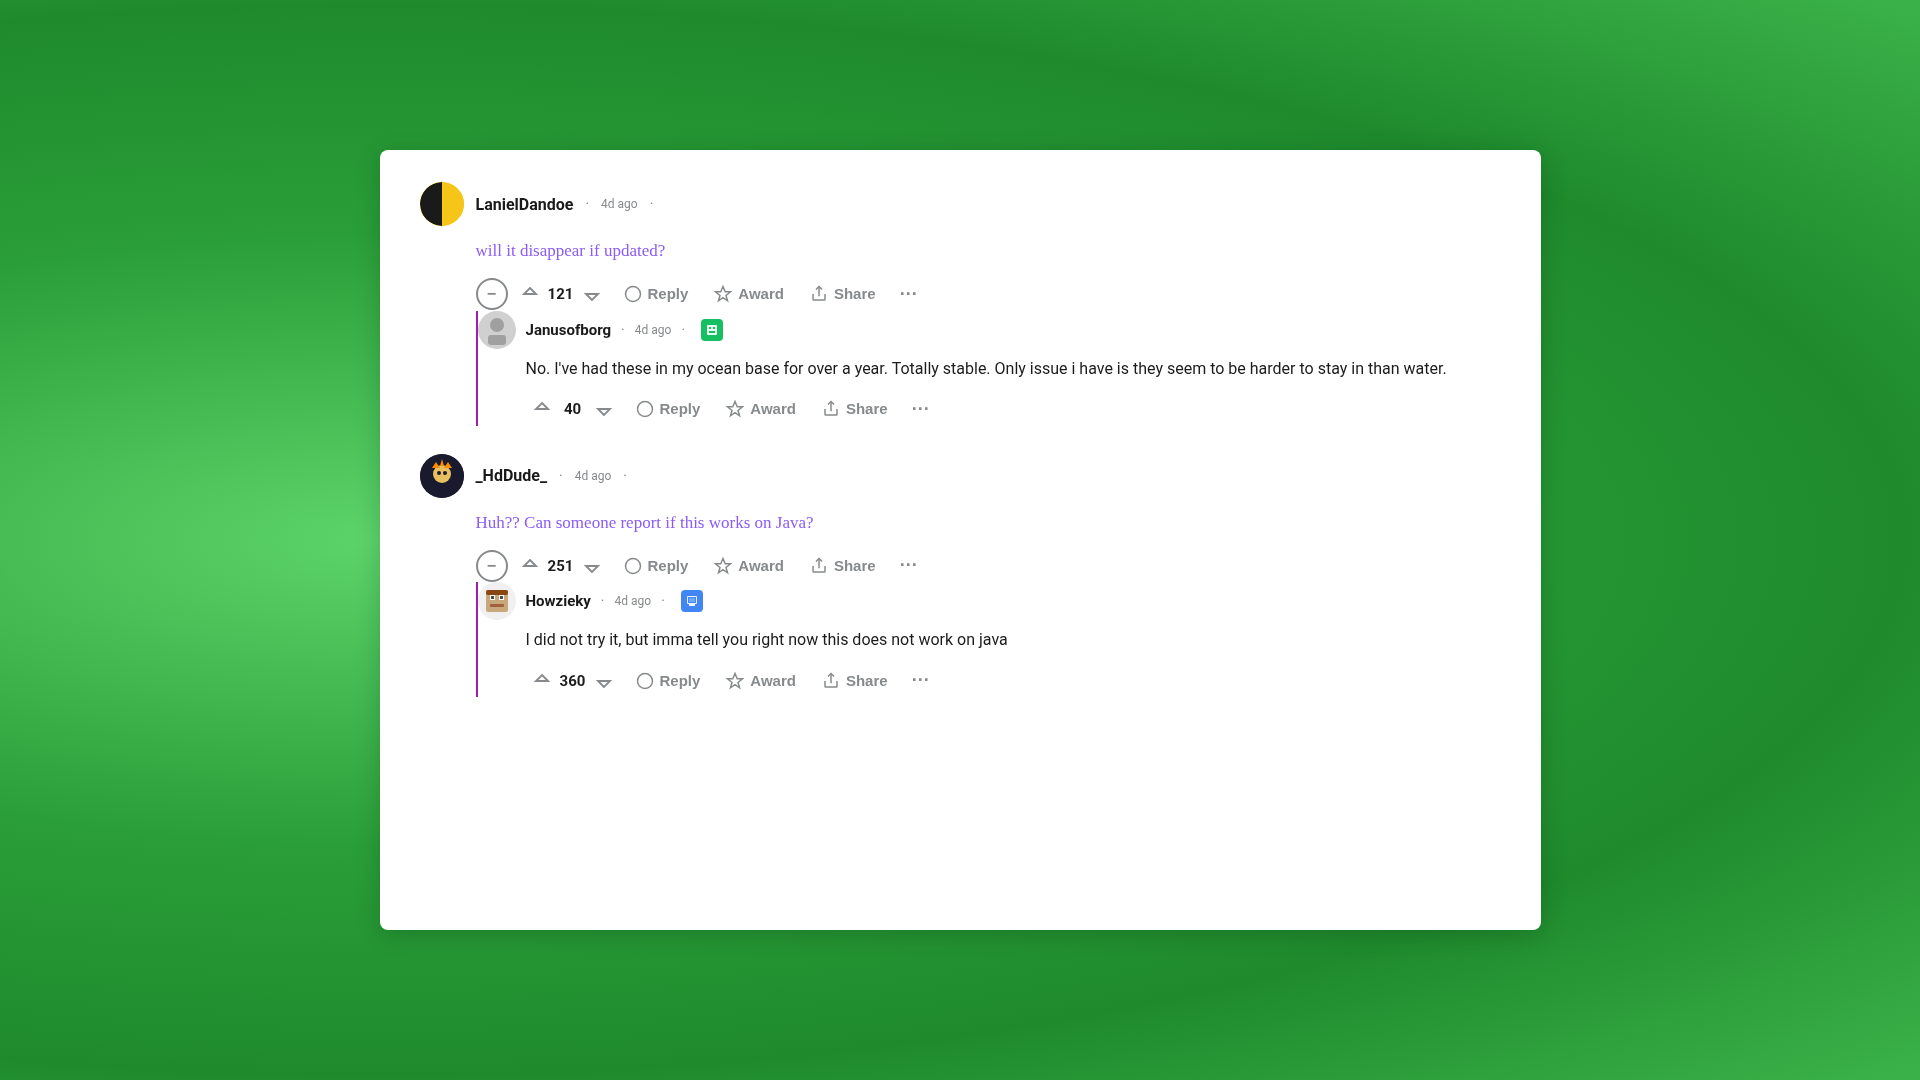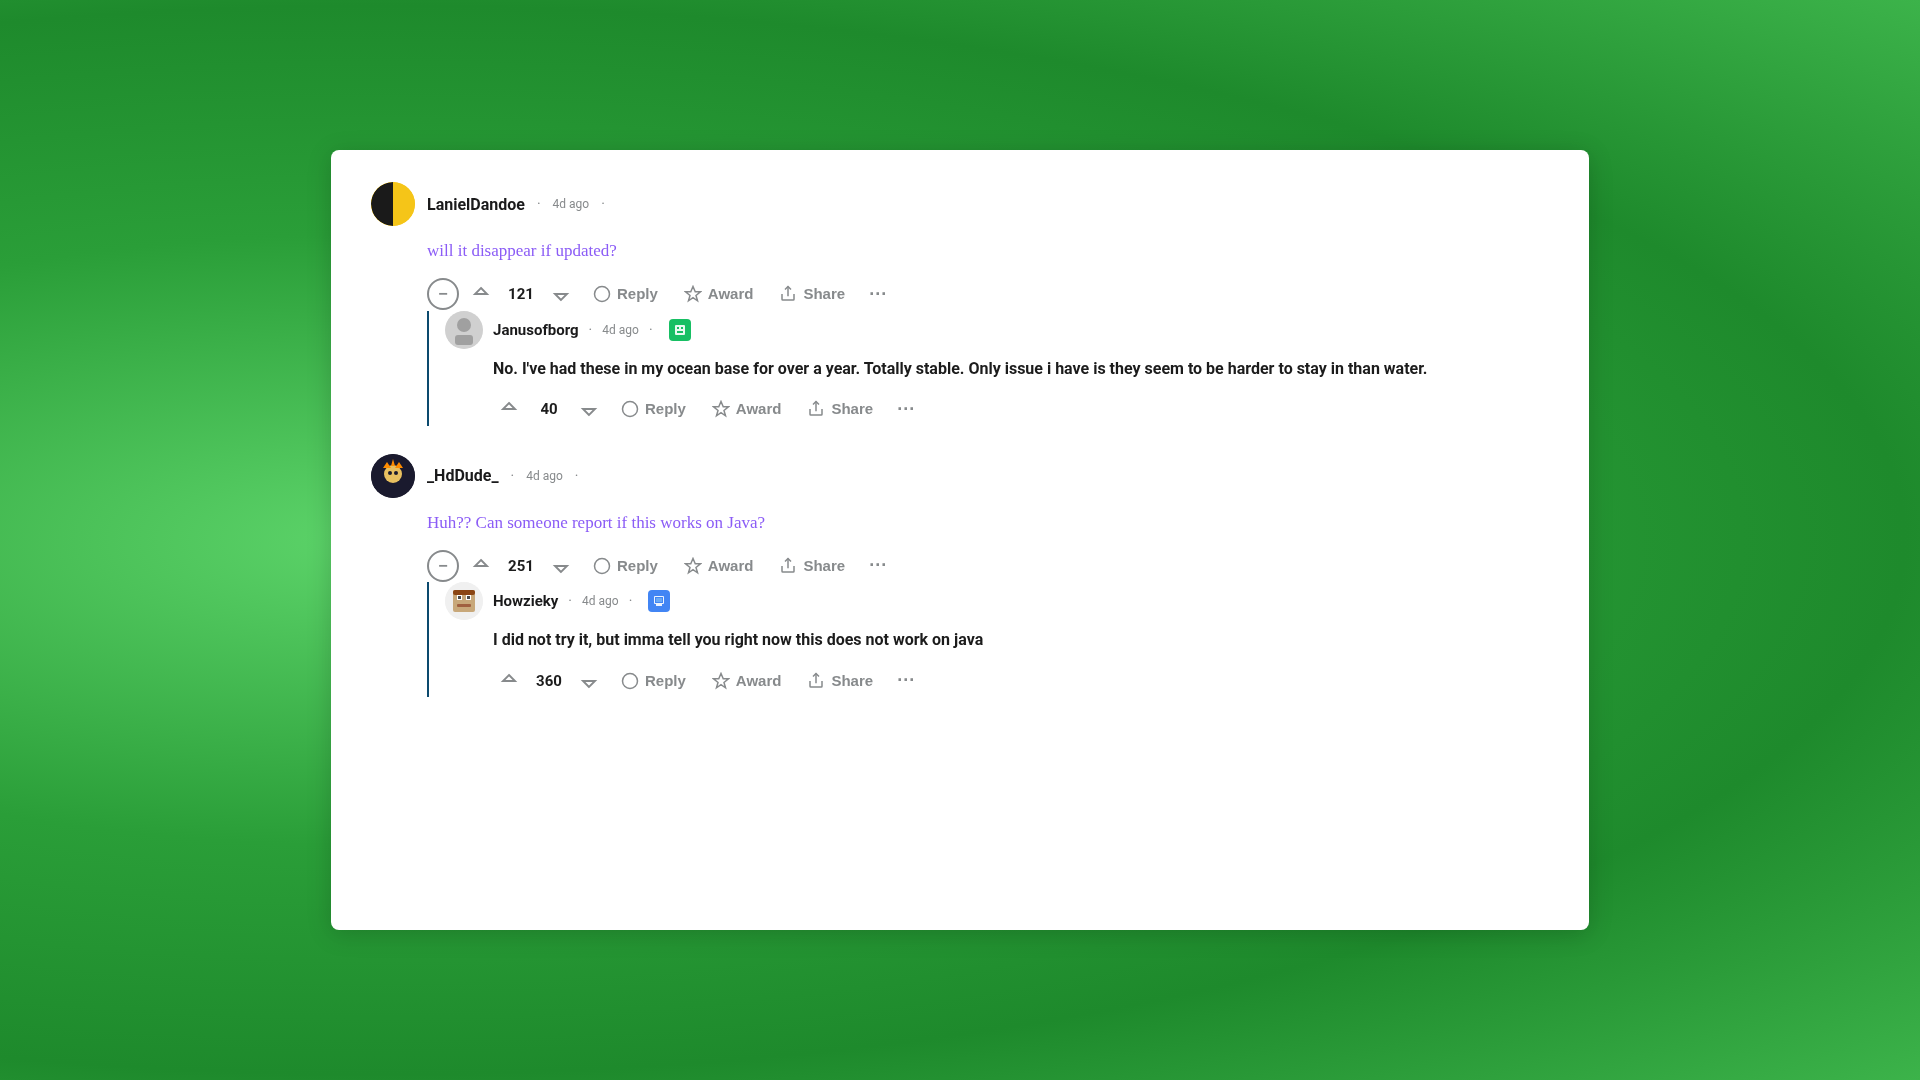--- a/index.html
+++ b/index.html
@@ -12,21 +12,21 @@
       display: flex;
       align-items: center;
       justify-content: center;
       font-family: -apple-system, BlinkMacSystemFont, 'Segoe UI', Roboto, sans-serif;
       overflow: hidden;
     }
 
     .card {
       background: #ffffff;
       border-radius: 8px;
-      width: 1258px;
+      width: 1161px;
       min-height: 780px;
       padding: 32px 40px;
       box-shadow: 0 4px 24px rgba(0,0,0,0.18);
       overflow: hidden;
     }
 
     
     .comment-block {
       margin-bottom: 28px;
     }
@@ -80,21 +80,21 @@
       cursor: pointer;
       color: #878a8c;
       font-size: 15px;
       font-weight: 700;
       transition: background 0.15s;
     }
 
     .vote-section {
       display: flex;
       align-items: center;
-      gap: 9px;
+      gap: 0;
     }
 
     .vote-btn {
       display: flex;
       align-items: center;
       justify-content: center;
       width: 32px;
       height: 32px;
       border-radius: 50%;
       border: none;
@@ -136,22 +136,21 @@
       background: transparent;
       cursor: pointer;
       color: #878a8c;
       font-size: 18px;
       font-weight: 700;
     }
 
     
     .reply-thread {
       margin-left: 56px;
-      border-left: 2px solid #0c4a6e;
-      padding-left: 16px;
+      border-left: 2px solid #a21caf;
       margin-bottom: 24px;
     }
 
     .reply-header {
       display: flex;
       align-items: center;
       gap: 10px;
       margin-bottom: 8px;
     }
 
@@ -160,21 +159,20 @@
       font-size: 15px;
       color: #1a1a1b;
     }
 
     .reply-content {
       font-size: 16px;
       color: #1c1c1c;
       line-height: 1.5;
       margin-left: 48px;
       margin-bottom: 12px;
-      font-weight: bold;
     }
 
     .reply-action-bar {
       display: flex;
       align-items: center;
       gap: 6px;
       margin-left: 48px;
     }
 
     

